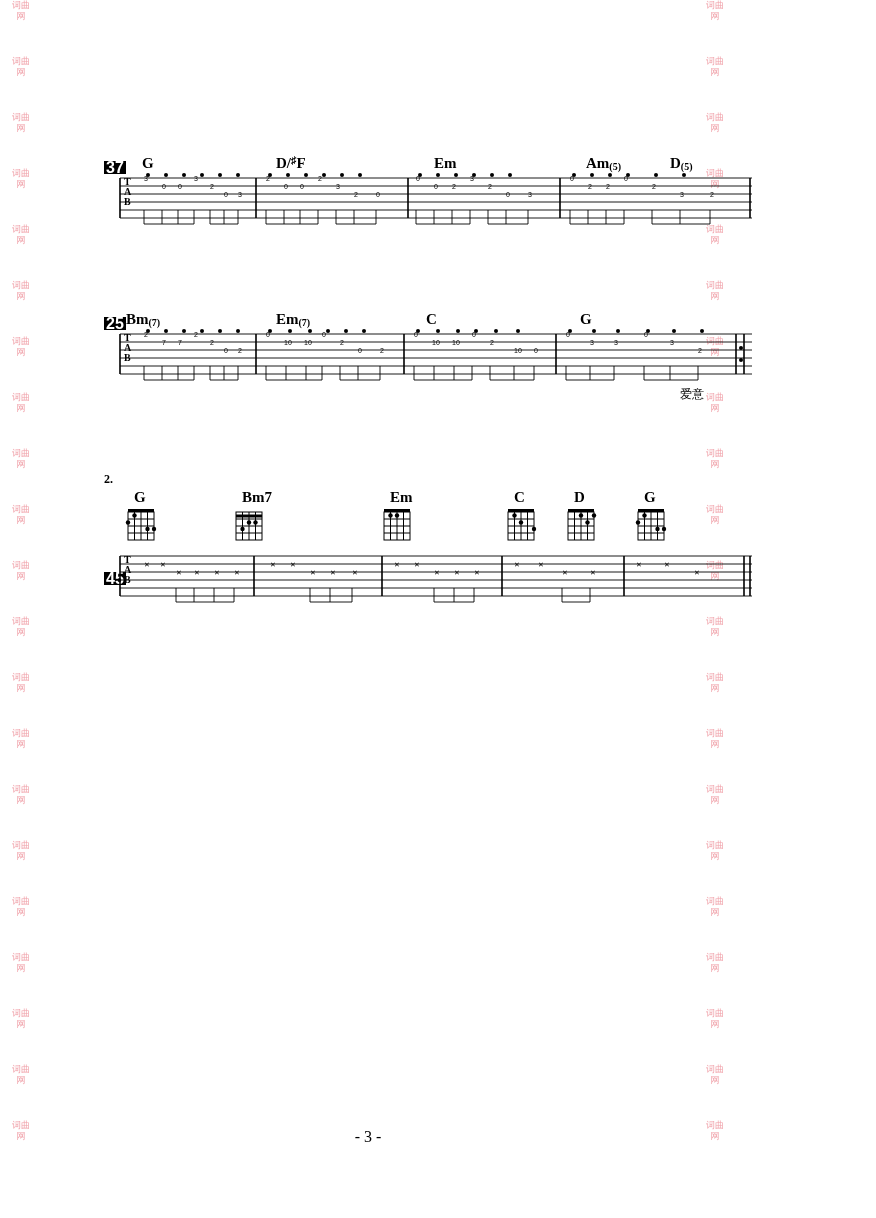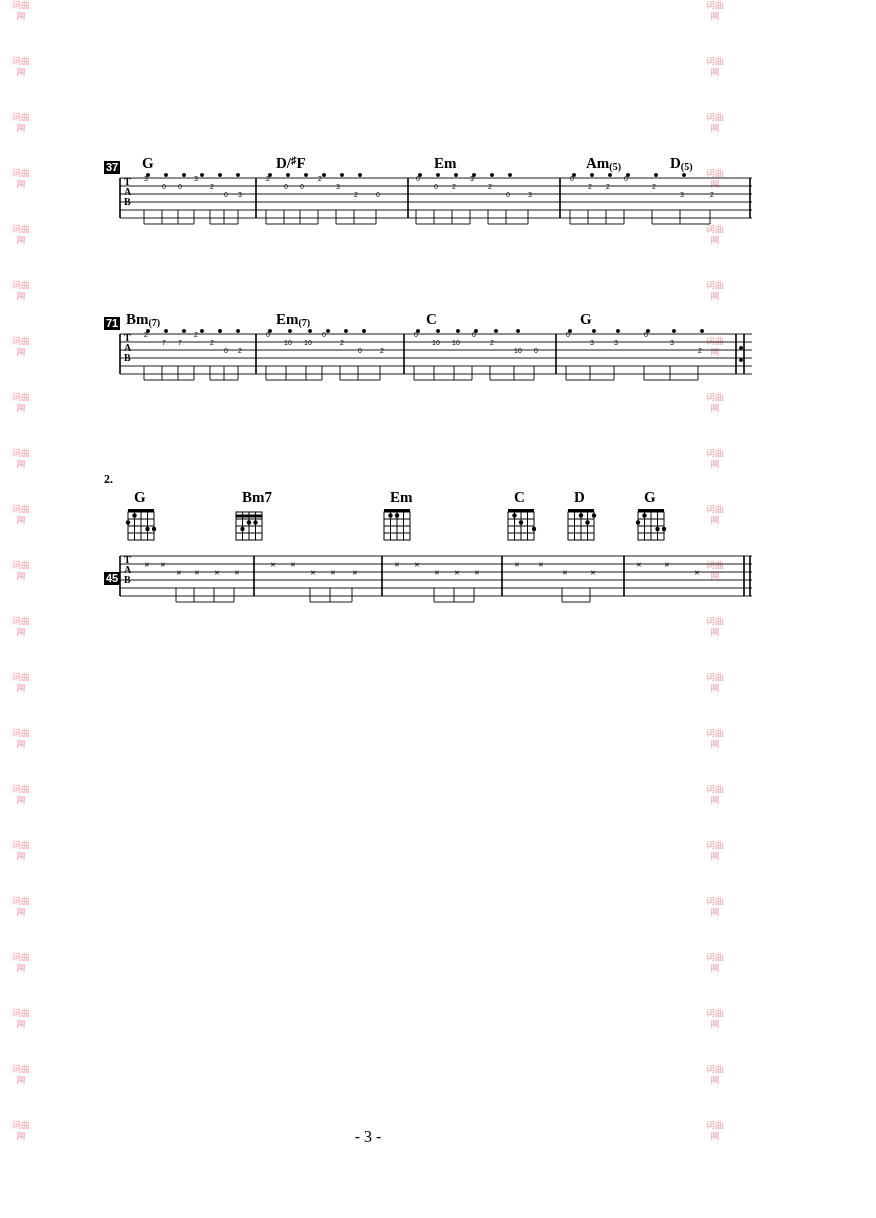--- a/index.html
+++ b/index.html
@@ -90,21 +90,21 @@
   }
   .staff {
     position: absolute;
     left: 0; top: 0;
     width: 648px;
     height: 58px;
   }
   .measure-num {
     position: absolute;
     font-family: "Liberation Sans", sans-serif;
-    font-size: 11px;
+    font-size: 16px;
     font-weight: bold;
     color: #fff;
     background: #000;
     padding: 0 2px;
     line-height: 13px;
   }
 
   
   .numrow {
     position: relative;
@@ -349,21 +349,21 @@
   <div class="system" id="system-2">
 
     <div class="chordrow">
       <span class="chordname" style="left:22px"><span>Bm</span><span class="sup">(7)</span></span>
       <span class="chordname" style="left:172px"><span>Em</span><span class="sup">(7)</span></span>
       <span class="chordname" style="left:322px">C</span>
       <span class="chordname" style="left:476px">G</span>
     </div>
 
     <div class="staffwrap">
-      <span class="measure-num" style="left:0px; top:-11px;">71</span>
+      <span class="measure-num" style="left:0px; top:-11px;">25</span>
       <svg class="staff" viewBox="0 0 648 58" preserveAspectRatio="none">
         <g stroke="#000" stroke-width="0.9">
           <line x1="16" y1="6" x2="648" y2="6"></line>
           <line x1="16" y1="14" x2="648" y2="14"></line>
           <line x1="16" y1="22" x2="648" y2="22"></line>
           <line x1="16" y1="30" x2="648" y2="30"></line>
           <line x1="16" y1="38" x2="648" y2="38"></line>
           <line x1="16" y1="46" x2="648" y2="46"></line>
         </g>
         <g stroke="#000" stroke-width="1.6">
@@ -470,20 +470,23 @@
             <circle cx="490" cy="3" r="2"></circle>
             <circle cx="514" cy="3" r="2"></circle>
           <circle cx="544" cy="3" r="2"></circle>
             <circle cx="570" cy="3" r="2"></circle>
             <circle cx="598" cy="3" r="2"></circle>
         </g>
       </svg>
     </div>
 
 
+    <div class="lyricrow">
+      <span class="lline" style="left:576px">爱意</span>
+    </div>
   </div>
 
   <div class="system" id="system-3">
 
     <div style="position:relative;height:14px;">
       <span class="ending" style="left:0px;top:0;">2.</span>
     </div>
 
     <div class="chordrow">
       <span class="chordname" style="left:30px">G</span>

